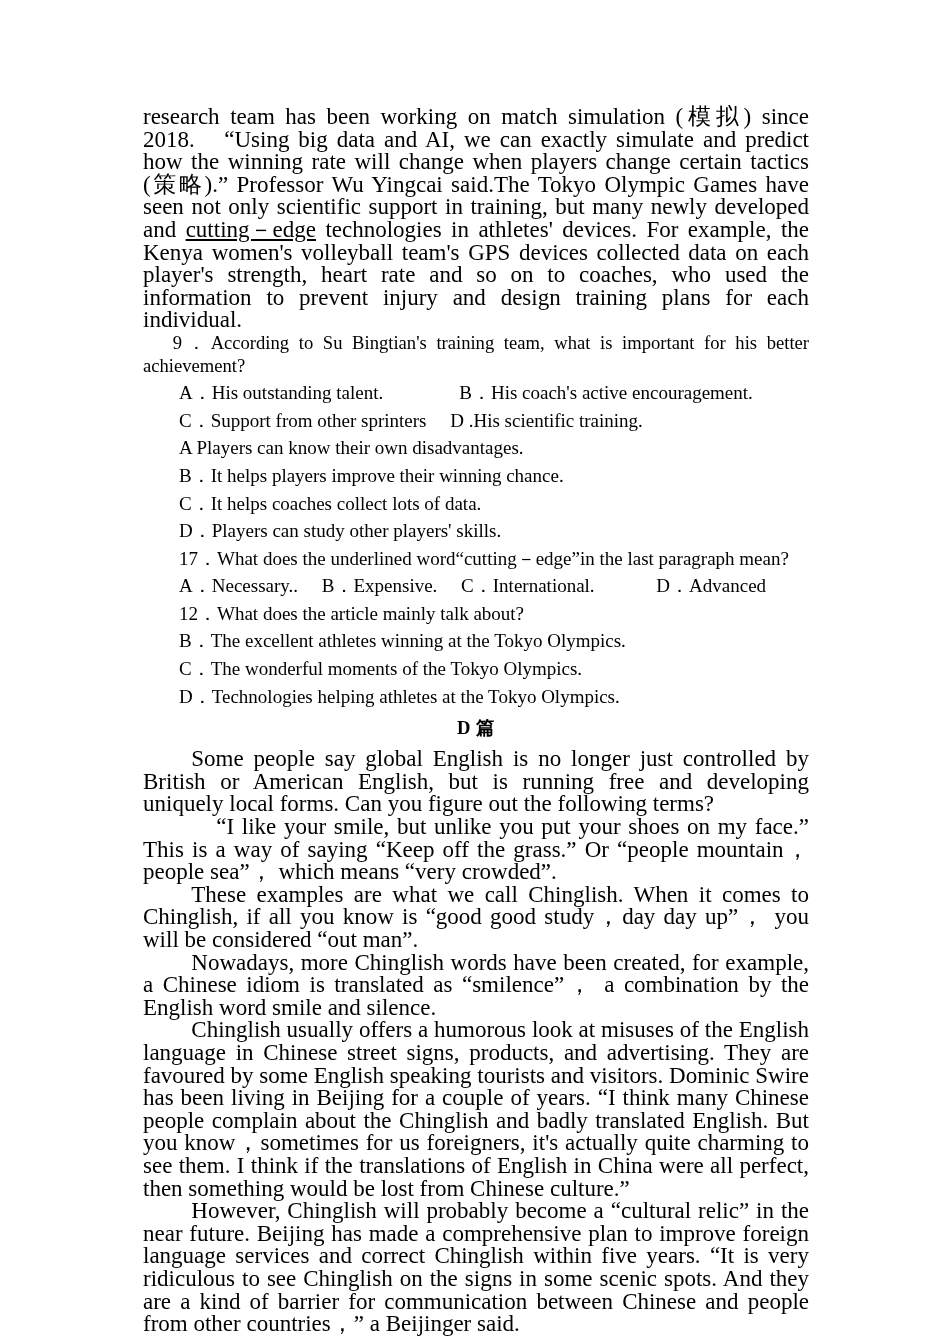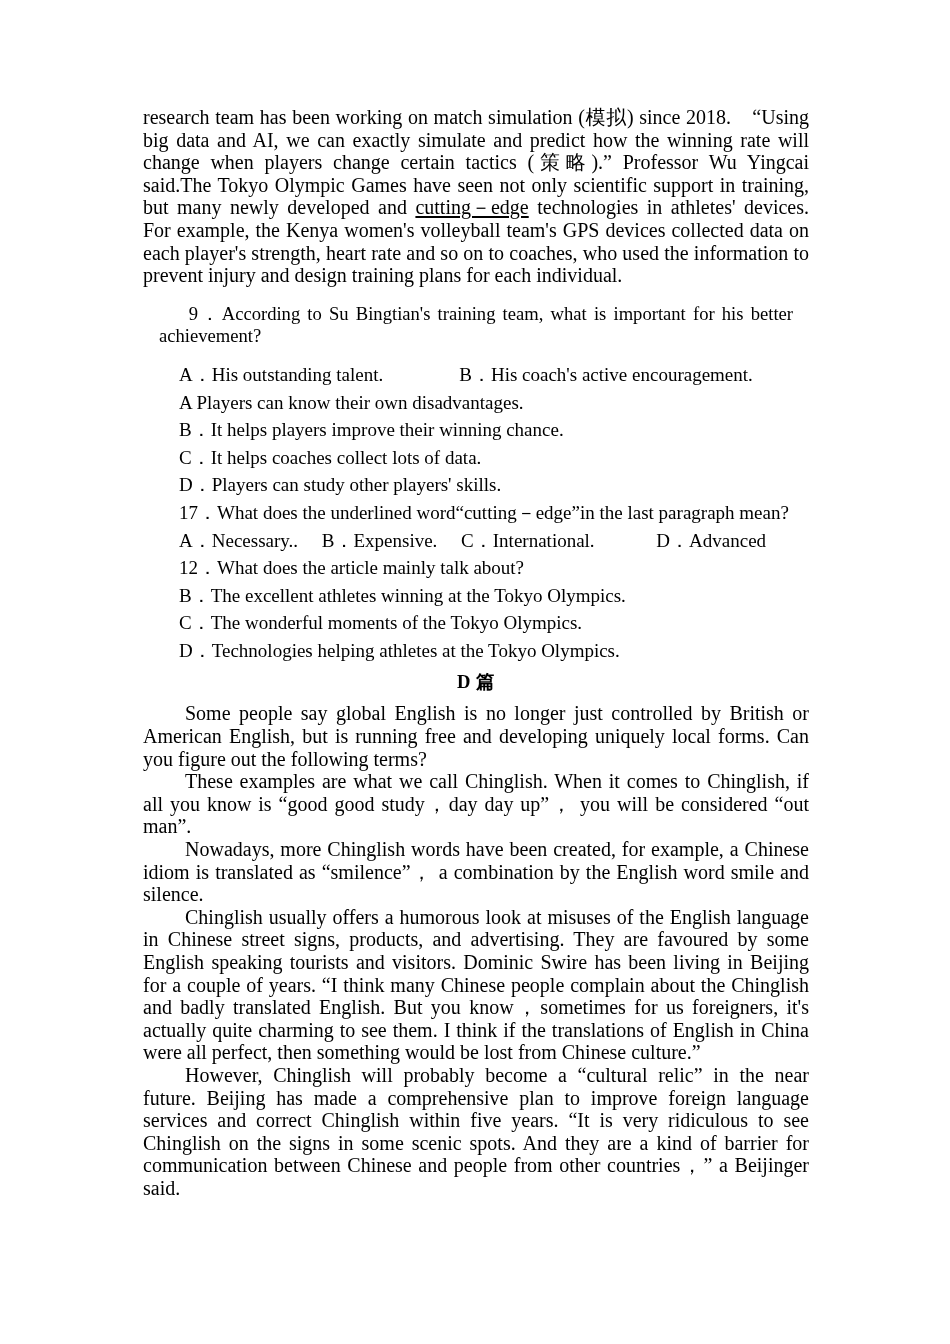--- a/index.html
+++ b/index.html
@@ -20,39 +20,39 @@
     height: 1344px;
     background: #ffffff;
   }
   .content {
     position: absolute;
     left: 143px;
     top: 106px;
     width: 666px;
   }
   .para {
-    font-size: 20px;
+    font-size: 23px;
     line-height: 22.6px;
     text-align: justify;
     text-justify: inter-word;
     margin: 0;
     letter-spacing: 0;
   }
   .indent {
     text-indent: 2.1em;
   }
   .noindent {
     text-indent: 0;
   }
   .qline {
     font-size: 18.6px;
     line-height: 22.6px;
     text-align: justify;
     text-justify: inter-word;
-    margin: 16px;
+    margin: 0;
     text-indent: 1.6em;
   }
   .optline {
     font-size: 19px;
     line-height: 22.6px;
     margin: 5px;
     padding-left: 31px;
     white-space: pre;
   }
   .section-heading {
@@ -75,20 +75,21 @@
 <body>
 
 <div class="page">
   <div class="content">
 
     <p class="para noindent"><span>research team has been working on match simulation (模拟) since 2018.　“Using big data and AI, we can exactly simulate and predict how the winning rate will change when players change certain tactics (策略).” Professor Wu Yingcai said.The Tokyo Olympic Games have seen not only scientific support in training, but many newly developed and </span><span class="underlined">cutting－edge</span><span> technologies in athletes' devices. For example, the Kenya women's volleyball team's GPS devices collected data on each player's strength, heart rate and so on to coaches, who used the information to prevent injury and design training plans for each individual.</span></p>
 
     <div class="q-wrap">
       <p class="qline"><span>9．</span><span>According to Su Bingtian's training team, what is important for his better achievement?</span></p>
       <p class="optline">A．His outstanding talent.　　　　B．His coach's active encouragement.</p>
+      <p class="optline">C．Support from other sprinters　 D .His scientific training.</p>
     </div>
 
     <div class="q-wrap">
       <p class="optline">A Players can know their own disadvantages.</p>
       <p class="optline">B．It helps players improve their winning chance.</p>
       <p class="optline">C．It helps coaches collect lots of data.</p>
       <p class="optline">D．Players can study other players' skills.</p>
     </div>
 
     <div class="q-wrap">
@@ -99,19 +100,20 @@
     <div class="q-wrap">
       <p class="optline"><span>12．</span><span>What does the article mainly talk about?</span></p>
       <p class="optline">B．The excellent athletes winning at the Tokyo Olympics.</p>
       <p class="optline">C．The wonderful moments of the Tokyo Olympics.</p>
       <p class="optline">D．Technologies helping athletes at the Tokyo Olympics.</p>
     </div>
 
     <p class="section-heading">D 篇</p>
 
     <p class="para indent">Some people say global English is no longer just controlled by British or American English, but is running free and developing uniquely local forms. Can you figure out the following terms?</p>
+    <p class="para indent">　“I like your smile, but unlike you put your shoes on my face.” This is a way of saying “Keep off the grass.” Or “people mountain，people sea”， which means “very crowded”.</p>
     <p class="para indent">These examples are what we call Chinglish. When it comes to Chinglish, if all you know is “good good study，day day up”， you will be considered “out man”.</p>
     <p class="para indent">Nowadays, more Chinglish words have been created, for example, a Chinese idiom is translated as “smilence”， a combination by the English word smile and silence.</p>
     <p class="para indent">Chinglish usually offers a humorous look at misuses of the English language in Chinese street signs, products, and advertising. They are favoured by some English speaking tourists and visitors. Dominic Swire has been living in Beijing for a couple of years. “I think many Chinese people complain about the Chinglish and badly translated English. But you know，sometimes for us foreigners, it's actually quite charming to see them. I think if the translations of English in China were all perfect, then something would be lost from Chinese culture.”</p>
     <p class="para indent">However, Chinglish will probably become a “cultural relic” in the near future. Beijing has made a comprehensive plan to improve foreign language services and correct Chinglish within five years. “It is very ridiculous to see Chinglish on the signs in some scenic spots. And they are a kind of barrier for communication between Chinese and people from other countries，” a Beijinger said.</p>
 
   </div>
 </div>
 
 </body></html>

